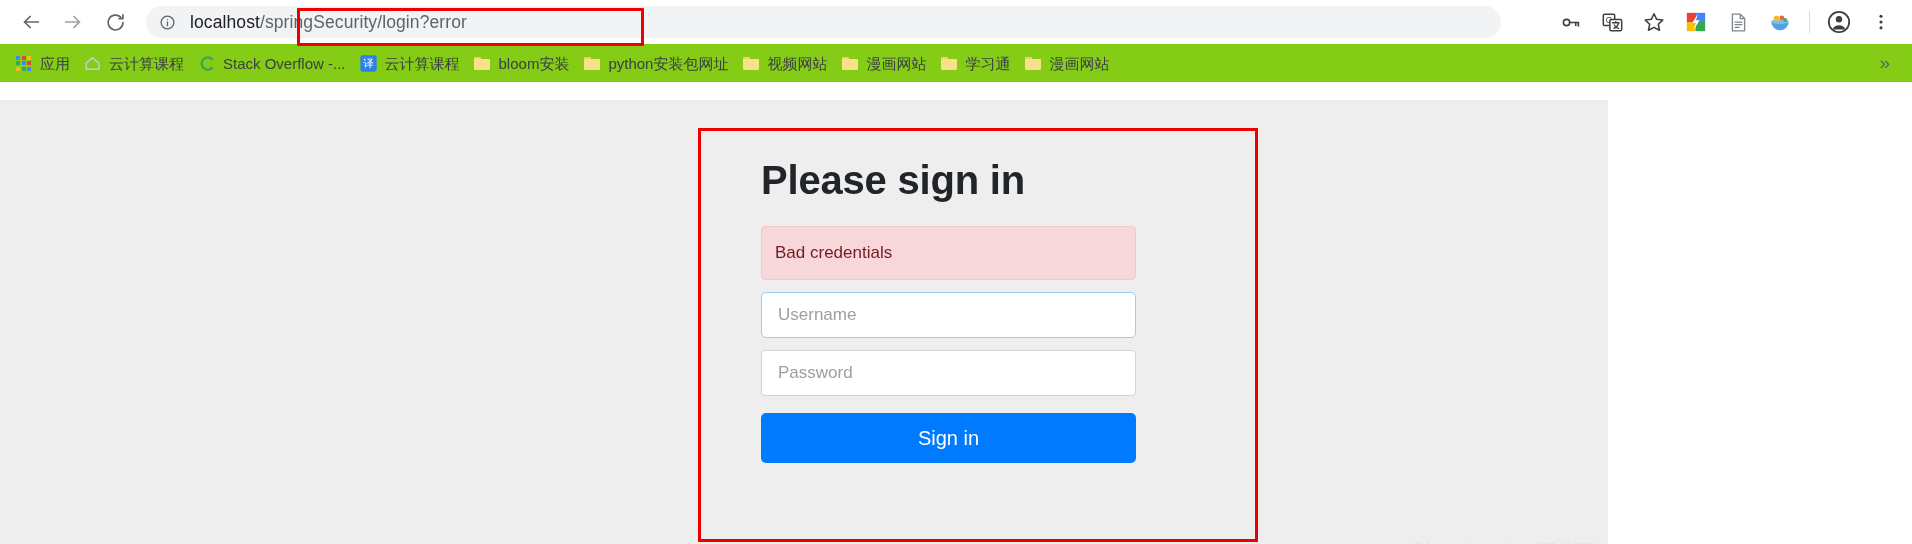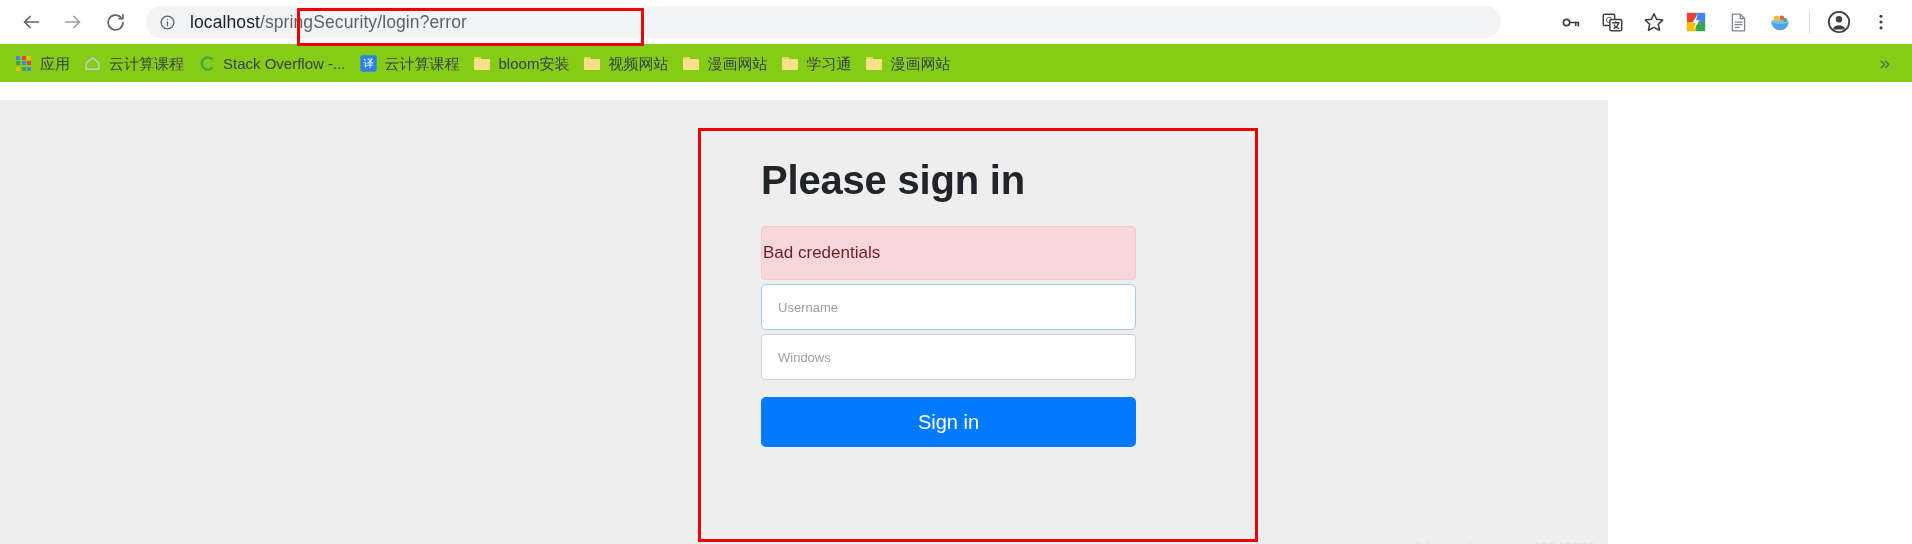--- a/index.html
+++ b/index.html
@@ -232,36 +232,36 @@
 
   #error-alert {
     margin-top: 22px;
     width: 375px;
     height: 54px;
     background: #f8d7da;
     border: 1px solid #f5c6cb;
     border-radius: 4px;
     display: flex;
     align-items: center;
-    padding-left: 1px;
+    padding-left: 13px;
     color: #721c24;
     font-size: 17px;
   }
 
   .field {
-    margin-top: 4px;
+    margin-top: 12px;
     width: 375px;
     height: 46px;
     background: #ffffff;
     border: 1px solid #ced4da;
     border-radius: 4px;
     display: flex;
     align-items: center;
     padding-left: 16px;
-    font-size: 13px;
+    font-size: 17px;
     color: #9aa0a6;
   }
   .field.focused {
     border: 1px solid #9ecbf2;
     border-radius: 5px;
   }
 
   #signin-button {
     margin-top: 17px;
     width: 375px;
@@ -460,20 +460,26 @@
       <span class="bm-label">云计算课程</span>
     </div>
 
     <div class="bookmark">
       <span class="bm-icon">
           <span class="folder"></span>
         </span>
       <span class="bm-label">bloom安装</span>
     </div>
 
+    <div class="bookmark">
+      <span class="bm-icon">
+          <span class="folder"></span>
+        </span>
+      <span class="bm-label">python安装包网址</span>
+    </div>
 
     <div class="bookmark">
       <span class="bm-icon">
           <span class="folder"></span>
         </span>
       <span class="bm-label">视频网站</span>
     </div>
 
     <div class="bookmark">
       <span class="bm-icon">
@@ -512,21 +518,21 @@
 
       <div id="error-alert">
         <span>Bad credentials</span>
       </div>
 
       <div class="field focused">
         <span>Username</span>
       </div>
 
       <div class="field">
-        <span>Windows</span>
+        <span>Password</span>
       </div>
 
       <button type="button" id="signin-button">Sign in</button>
 
     </form>
   </div>
 
   <div id="watermark">https://blog.csdn.net/qq_43546676</div>
 </div>
 

